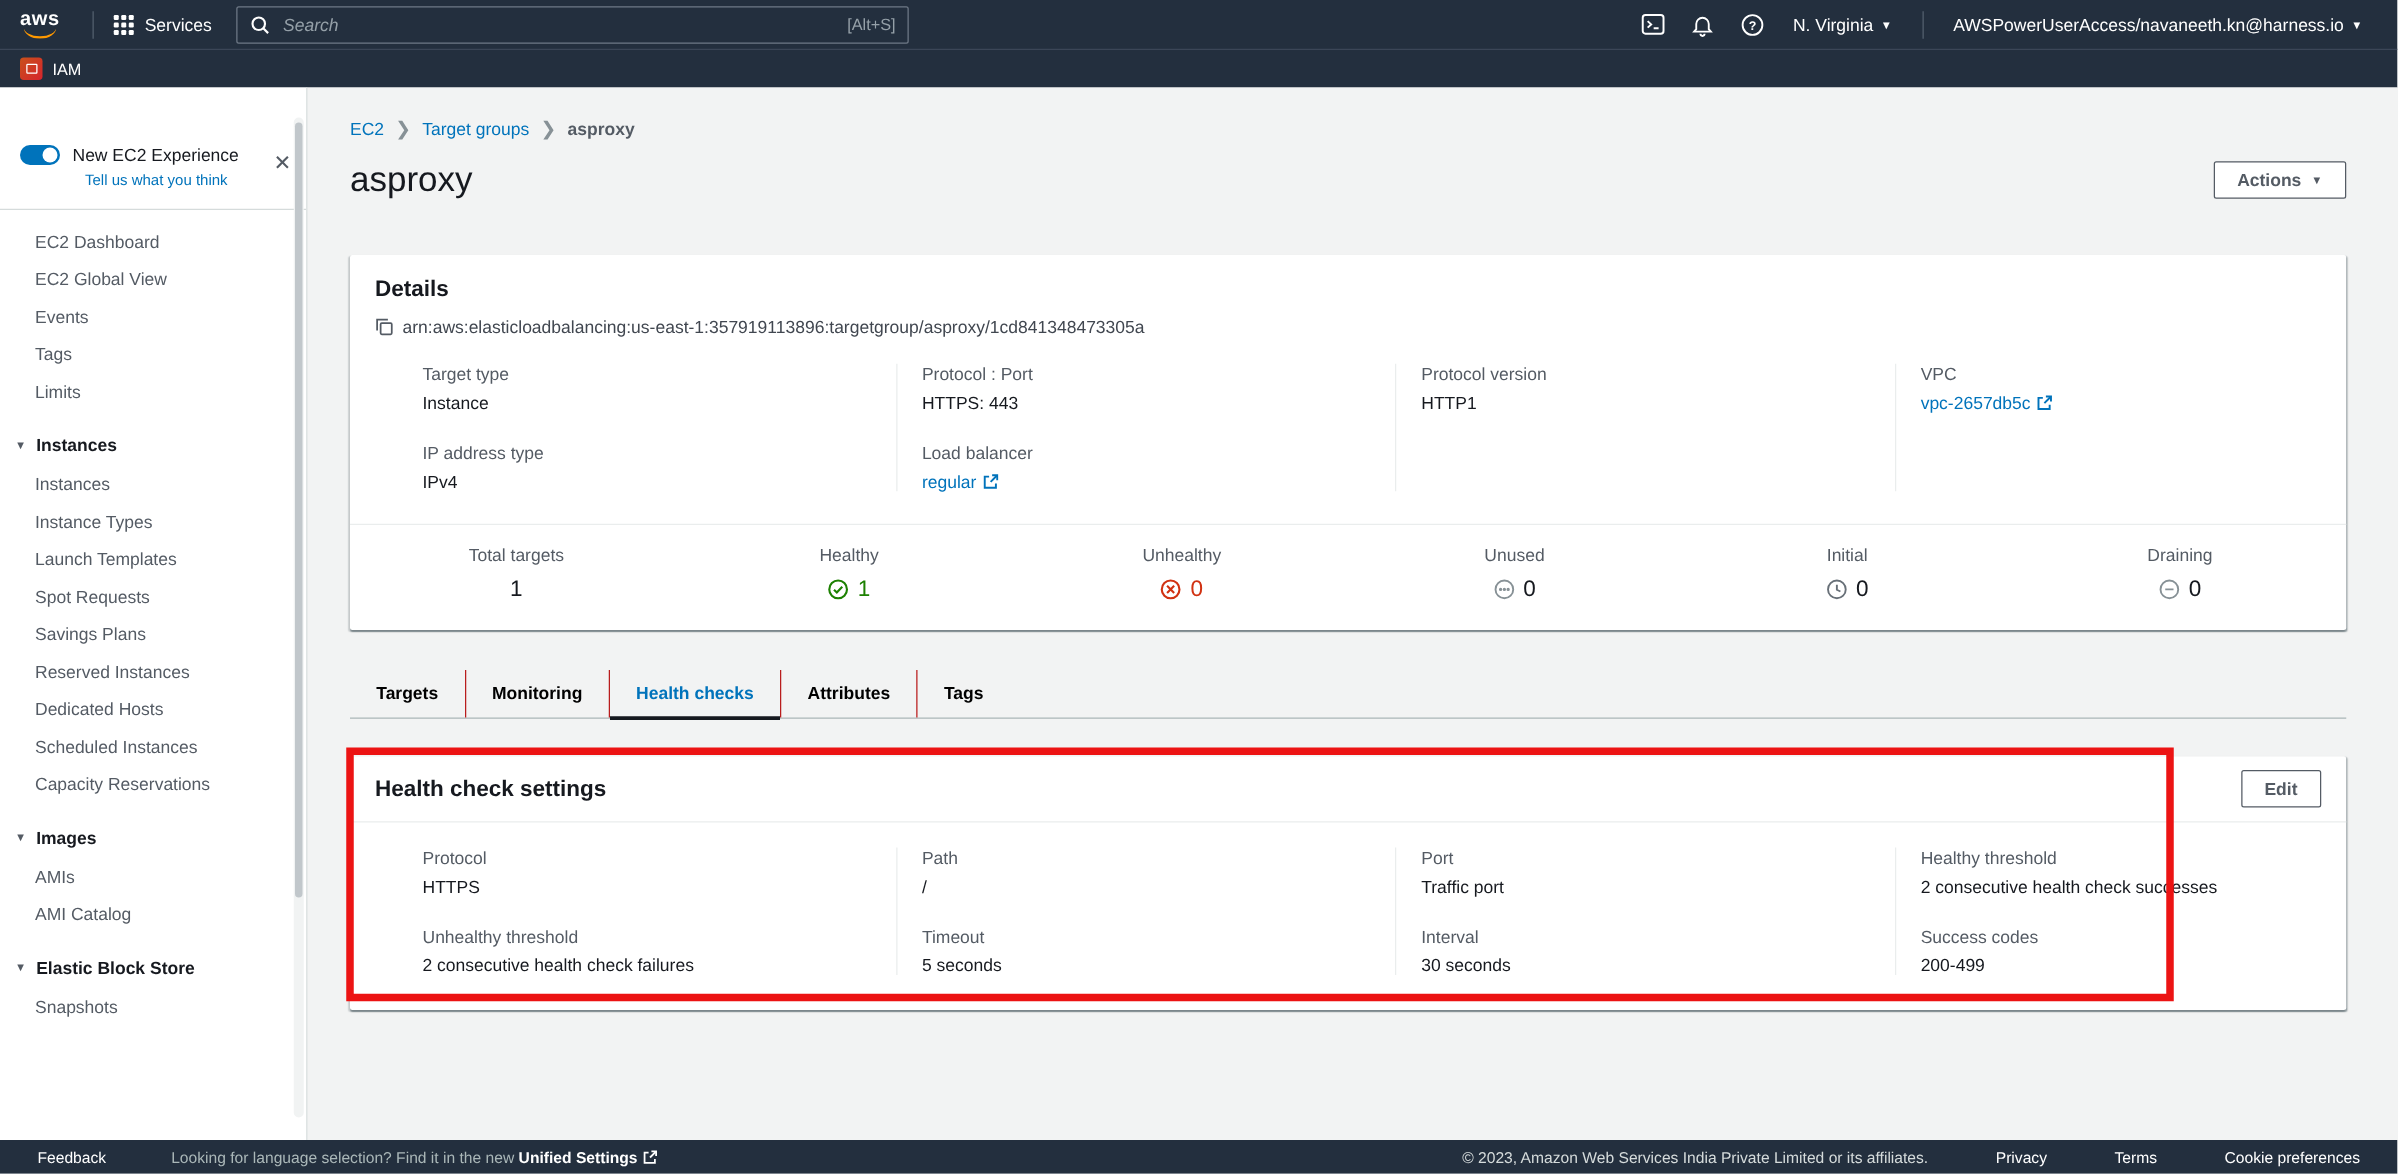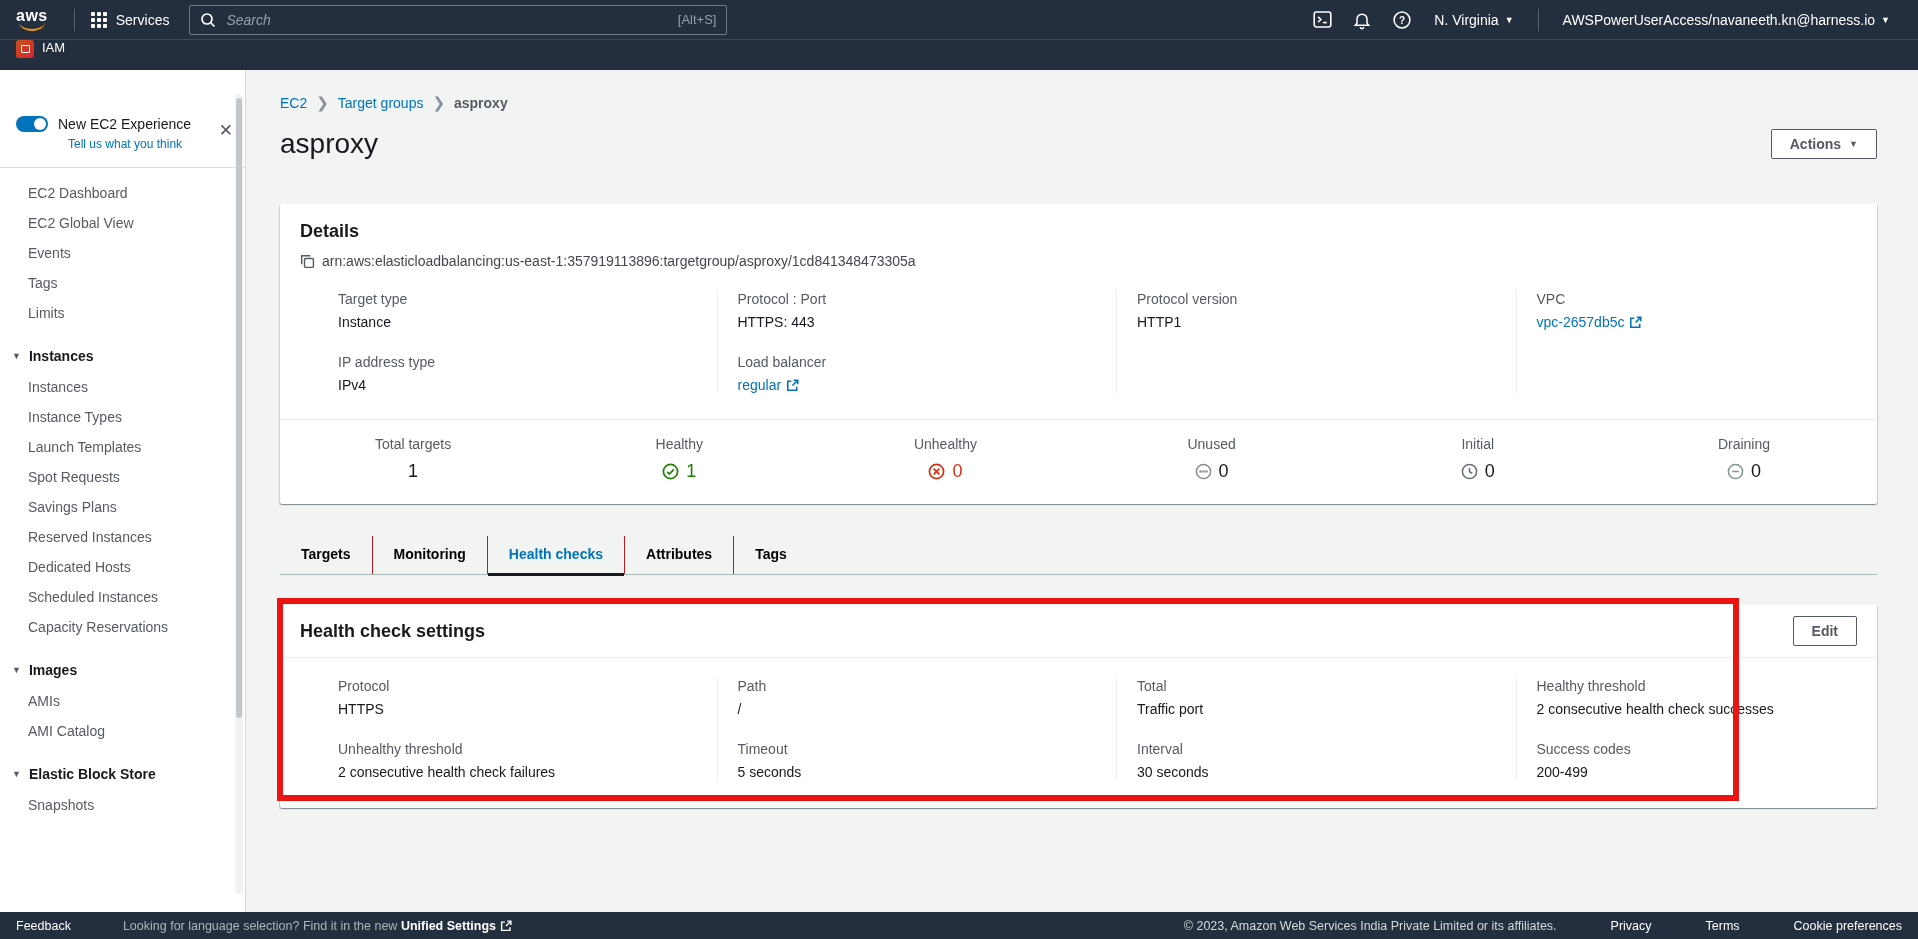--- a/index.html
+++ b/index.html
@@ -18,21 +18,21 @@
   .searchbox { margin-left:16px; width:538px; height:30px; border:1px solid #6f7a87; border-radius:2px; display:flex; align-items:center; padding:0 10px; gap:8px; }
   .searchbox input { flex:1; background:transparent; border:none; outline:none; color:#d5dbdb; font-style:italic; font-size:14px; font-family:inherit; }
   .searchbox input::placeholder { color:#95a0a8; font-style:italic; }
   .search-shortcut { color:#95a0a8; font-size:13px; }
   .tb-right { margin-left:auto; display:flex; align-items:center; }
   .tb-iconbtn { width:40px; display:flex; justify-content:center; cursor:pointer; }
   .tb-text { color:#fff; cursor:pointer; display:flex; align-items:center; gap:6px; padding:0 12px; white-space:nowrap; }
   .caret { font-size:9px; color:#fff; }
 
   
-  .favbar { height:30px; background:#232f3e; display:flex; padding:0 16px; gap:8px; }
+  .favbar { height:30px; background:#232f3e; display:flex; align-items:center; padding:0 16px; gap:8px; }
   .iam-icon { width:18px; height:18px; border-radius:3px; background:linear-gradient(135deg,#c8511b 0%,#d6242d 100%); display:flex; align-items:center; justify-content:center; cursor:pointer; }
   .iam-icon i { display:block; width:9px; height:8px; border:1.4px solid #fff; border-radius:1px; }
   .favbar .fav-label { color:#fff; font-size:13px; cursor:pointer; }
 
   
   .page-body { display:flex; height:842px; }
 
   
   .sidebar { position:relative; width:246px; background:#fff; border-right:1px solid #d5dbdb; flex:none; overflow:hidden; }
   .sb-scrollbar { position:absolute; top:24px; right:2px; width:8px; height:800px; background:#f1f3f3; border-radius:4px; }
@@ -89,21 +89,21 @@
   .tab + .tab { border-left:1px solid #b91c1c; }
   .tab.active { color:#0073bb; }
   .tab.active::after { content:''; position:absolute; left:0; right:0; bottom:-2px; height:3px; background:#16191f; }
 
   
   .health-wrap { position:relative; margin-top:30px; }
   .health-head { display:flex; justify-content:space-between; align-items:center; padding:11px 20px; border-bottom:1px solid #eaeded; }
   .annotation { position:absolute; left:-3px; top:-7px; width:1462px; height:100%; border:6px solid #ec1313; pointer-events:none; z-index:5; }
 
   
-  .footer { height:27px; background:#232f3e; display:flex; align-items:center; padding:0 16px; font-size:12.5px; }
+  .footer { height:27px; background:#232f3e; display:flex; align-items:center; padding:0 30px; font-size:12.5px; }
   .footer .f-feedback { color:#fff; cursor:pointer; }
   .footer .f-lang { color:#aab7b8; margin-left:52px; }
   .footer .f-lang b { color:#fff; cursor:pointer; }
   .footer .f-right { margin-left:auto; display:flex; align-items:center; gap:54px; }
   .footer .f-copy { color:#d5dbdb; }
   .footer .f-link { color:#fff; cursor:pointer; }
   .ext-icon { display:inline-flex; vertical-align:-2px; }
 </style>
 </head>
 <body>
@@ -401,21 +401,21 @@
               <span class="f-label">Path</span>
               <span class="f-value">/</span>
             </div>
             <div class="field">
               <span class="f-label">Timeout</span>
               <span class="f-value">5 seconds</span>
             </div>
           </div>
           <div class="col">
             <div class="field">
-              <span class="f-label">Total</span>
+              <span class="f-label">Port</span>
               <span class="f-value">Traffic port</span>
             </div>
             <div class="field">
               <span class="f-label">Interval</span>
               <span class="f-value">30 seconds</span>
             </div>
           </div>
           <div class="col">
             <div class="field">
               <span class="f-label">Healthy threshold</span>

